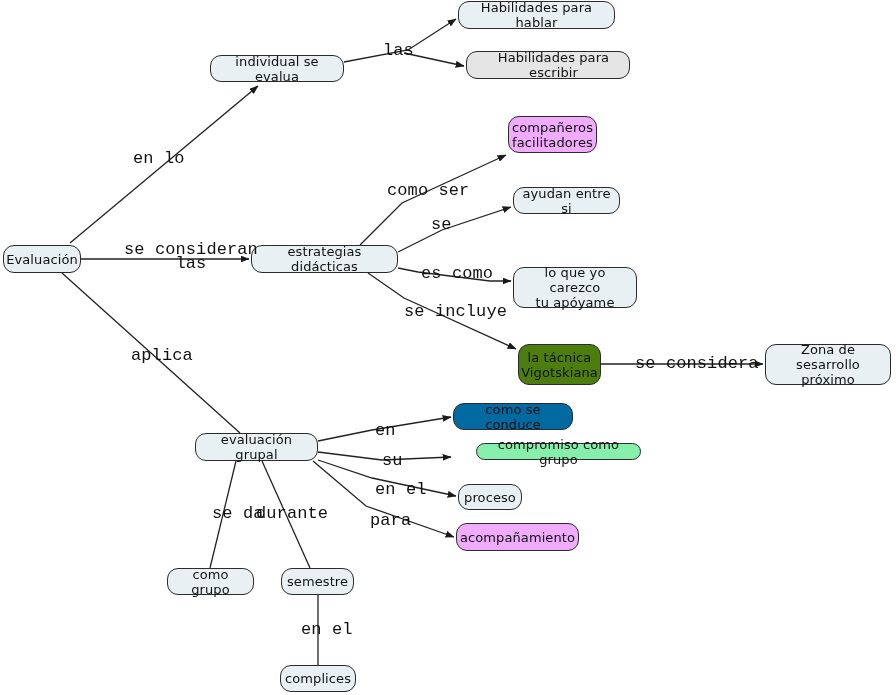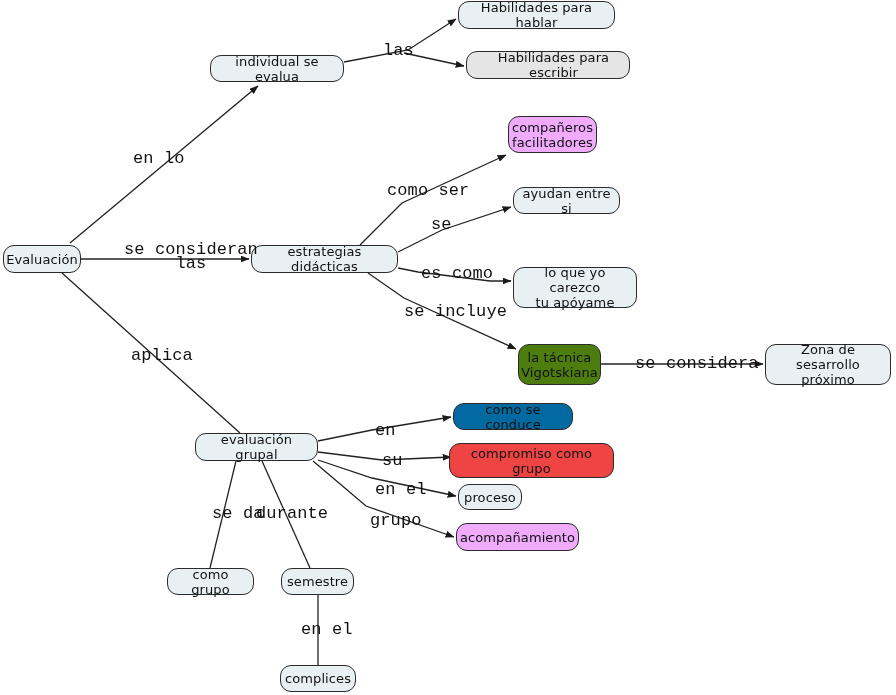--- a/index.html
+++ b/index.html
@@ -94,39 +94,39 @@
 facilitadores</div>
       <div class="node" style="left: 513px; top: 187px; width: 107px; height: 27px; background: rgb(233, 240, 243); border-color: rgb(43, 43, 43); color: rgb(17, 17, 17);">ayudan entre si</div>
       <div class="node" style="left: 513px; top: 267px; width: 124px; height: 41px; background: rgb(233, 240, 243); border-color: rgb(43, 43, 43); color: rgb(17, 17, 17);">lo que yo carezco
 tu apóyame</div>
       <div class="node" style="left: 518px; top: 344px; width: 83px; height: 41px; background: #4d7c0f; border-color: rgb(43, 43, 43); color: rgb(17, 17, 17);">la tácnica
 Vigotskiana</div>
       <div class="node" style="left: 765px; top: 344px; width: 126px; height: 41px; background: rgb(233, 240, 243); border-color: rgb(43, 43, 43); color: rgb(17, 17, 17);">Zona de sesarrollo
 próximo</div>
       <div class="node" style="left: 195px; top: 433px; width: 123px; height: 28px; background: rgb(233, 240, 243); border-color: rgb(43, 43, 43); color: rgb(17, 17, 17);">evaluación grupal</div>
       <div class="node" style="left: 453px; top: 403px; width: 120px; height: 27px; background: #0369a1; border-color: rgb(43, 43, 43); color: rgb(17, 17, 17);">como se conduce</div>
-      <div class="node" style="left: 449px; top: 443px; width: 165px; height: 35px; background: #ef4444; border-color: rgb(43, 43, 43); color: rgb(17, 17, 17);">compromiso como grupo</div>
+      <div class="node" style="left: 476px; top: 443px; width: 165px; height: 17px; background: #86efac; border-color: rgb(43, 43, 43); color: rgb(17, 17, 17);">compromiso como grupo</div>
       <div class="node" style="left: 458px; top: 484px; width: 64px; height: 26px; background: rgb(233, 240, 243); border-color: rgb(43, 43, 43); color: rgb(17, 17, 17);">proceso</div>
       <div class="node" style="left: 456px; top: 523px; width: 123px; height: 28px; background: #f0abfc; border-color: rgb(43, 43, 43); color: rgb(17, 17, 17);">acompañamiento</div>
       <div class="node" style="left: 167px; top: 568px; width: 87px; height: 27px; background: rgb(233, 240, 243); border-color: rgb(43, 43, 43); color: rgb(17, 17, 17);">como grupo</div>
       <div class="node" style="left: 281px; top: 568px; width: 73px; height: 27px; background: rgb(233, 240, 243); border-color: rgb(43, 43, 43); color: rgb(17, 17, 17);">semestre</div>
       <div class="node" style="left: 280px; top: 665px; width: 76px; height: 27px; background: rgb(233, 240, 243); border-color: rgb(43, 43, 43); color: rgb(17, 17, 17);">complices</div>
     </div>
   <div id="label-layer">
       <div class="link-label" style="left: 133px; top: 152px;">en lo</div>
       <div class="link-label" style="left: 383px; top: 44px;">las</div>
       <div class="link-label" style="left: 124px; top: 243px;">se consideran
 las</div>
       <div class="link-label" style="left: 387px; top: 184px;">como ser</div>
       <div class="link-label" style="left: 431px; top: 218px;">se</div>
       <div class="link-label" style="left: 421px; top: 267px;">es como</div>
       <div class="link-label" style="left: 404px; top: 305px;">se incluye</div>
       <div class="link-label" style="left: 635px; top: 357px;">se considera</div>
       <div class="link-label" style="left: 131px; top: 349px;">aplica</div>
       <div class="link-label" style="left: 375px; top: 424px;">en</div>
       <div class="link-label" style="left: 382px; top: 454px;">su</div>
       <div class="link-label" style="left: 375px; top: 483px;">en el</div>
-      <div class="link-label" style="left: 370px; top: 514px;">grupo</div>
+      <div class="link-label" style="left: 370px; top: 514px;">para</div>
       <div class="link-label" style="left: 212px; top: 507px;">se da</div>
       <div class="link-label" style="left: 256px; top: 507px;">durante</div>
       <div class="link-label" style="left: 301px; top: 623px;">en el</div>
     </div>
 </div>
 
 </body></html>

